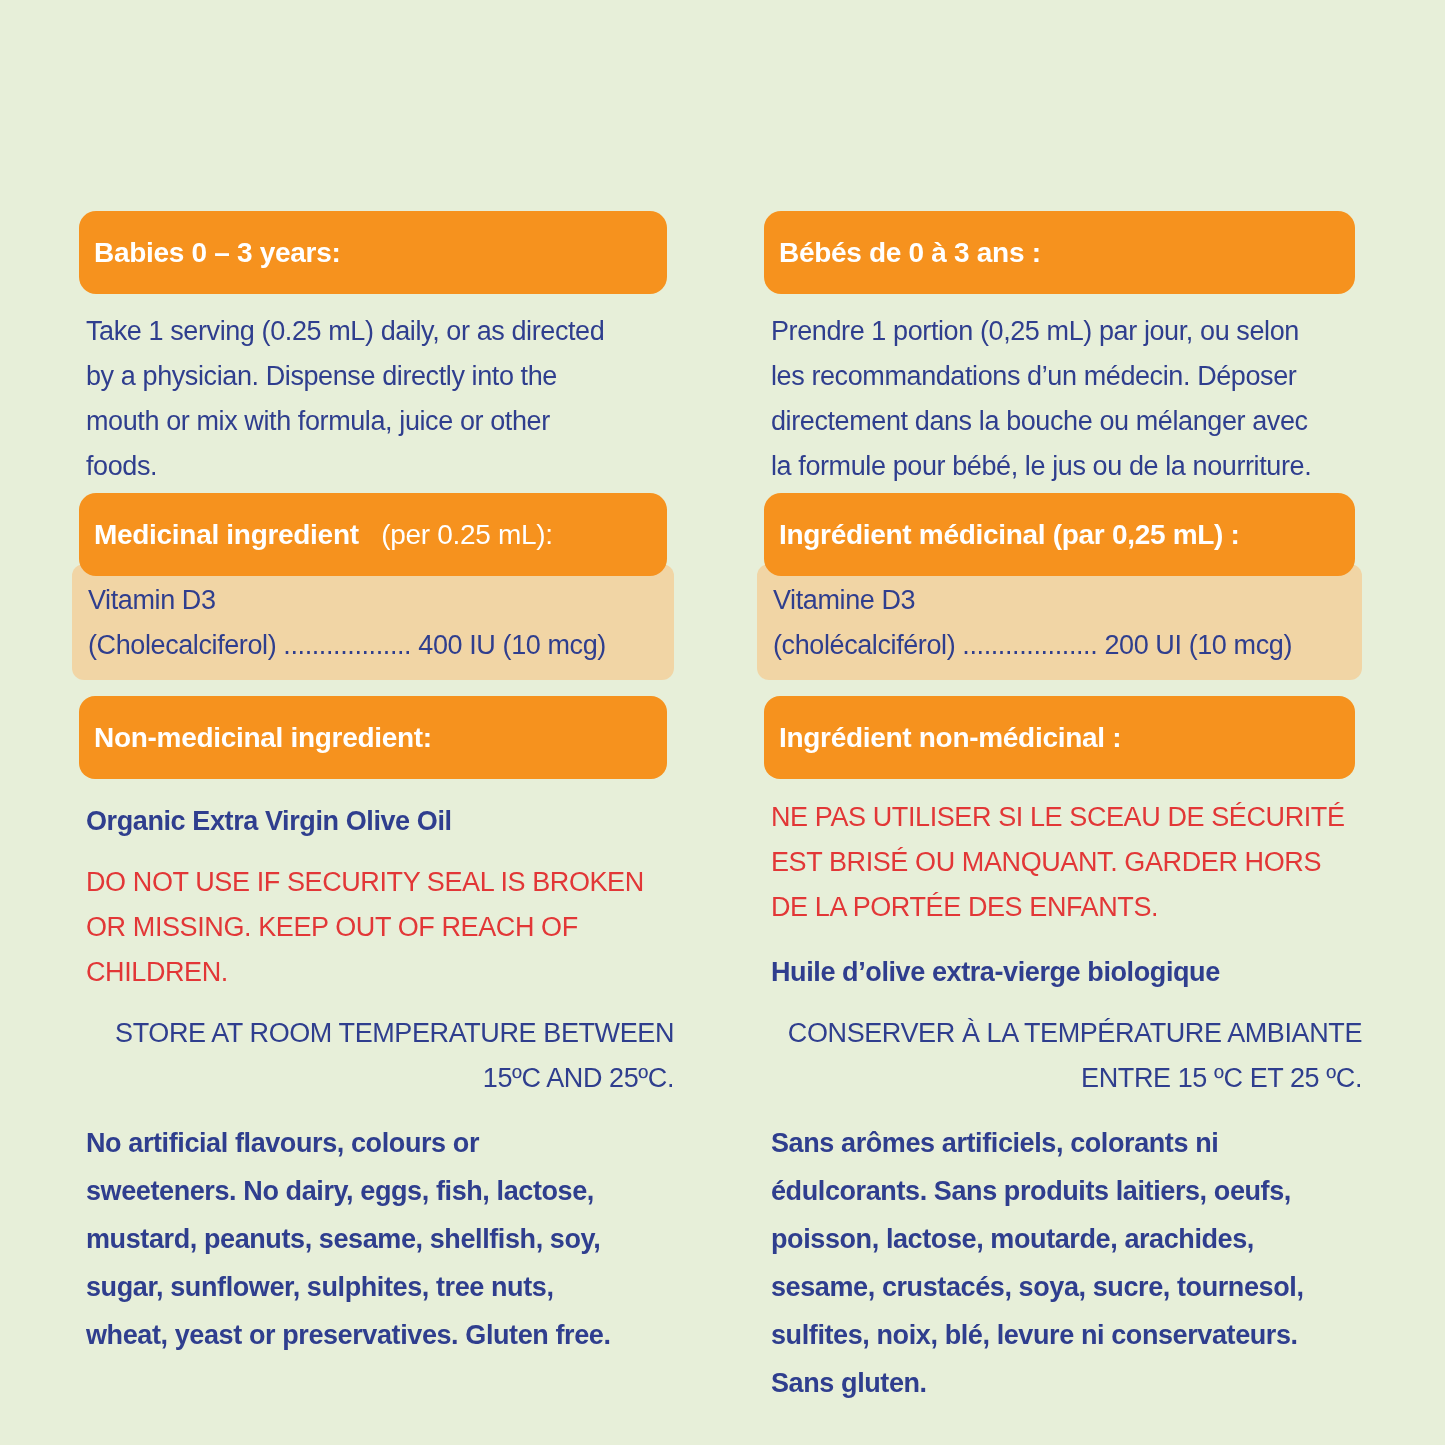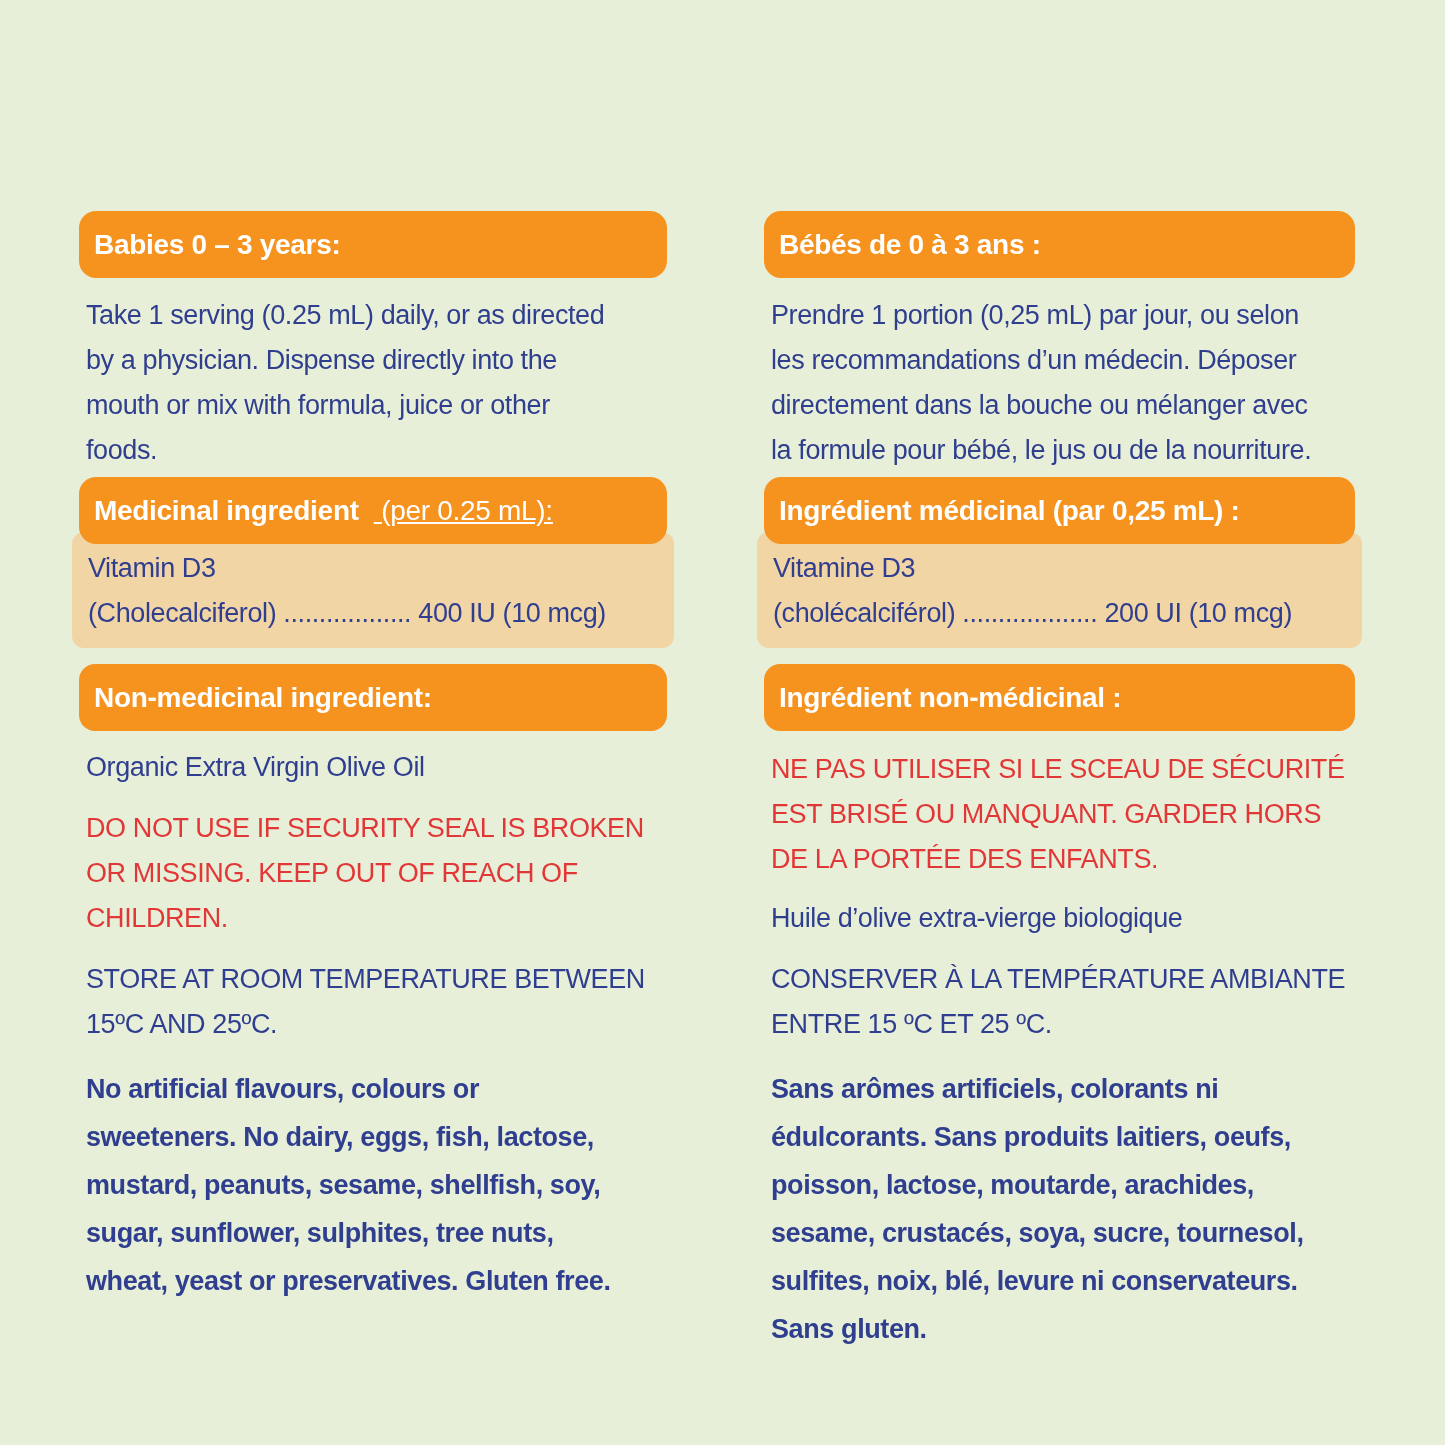--- a/index.html
+++ b/index.html
@@ -10,32 +10,32 @@
     overflow:hidden;
     font-family:"Liberation Sans","DejaVu Sans",sans-serif;
   }
   .col{position:absolute;top:211px;}
   .col-en{left:72px;width:602px;}
   .col-fr{left:757px;width:605px;}
 
   .pill{
     height:51px;
     margin:0 7px;
-    padding:8px 15px;
+    padding:16px 15px;
     border-radius:17px;
     background:#F6921E;
     display:flex;align-items:center;
     color:#FFFFFF;
     font-size:28px;
     line-height:1;
     letter-spacing:-0.3px;
     white-space:pre;
   }
   .pill .bold{font-weight:bold;}
-  .pill .light{font-weight:normal;text-decoration:underline;}
+  .pill .light{font-weight:normal;}
 
   .body{
     margin:0;
     padding:0 0 0 14px;
     font-size:27px;
     line-height:45px;
     letter-spacing:-0.4px;
     white-space:pre;
     color:#2F3E8E;
   }
@@ -47,23 +47,23 @@
   .ingredient-block .pill{position:relative;z-index:2;gap:15px;}
   .panel{
     position:relative;z-index:1;
     margin-top:-12px;
     background:#F1D5A5;
     border-radius:12px;
     padding:14px 2px 12px 2px;
   }
   .panel .body{line-height:45px;}
   .nonmed-pill{margin-top:16px;border-radius:16px;}
-  .nonmed-body{margin-top:14px;}
+  .nonmed-body{margin-top:20px;font-weight:bold;}
   .warning{margin-top:16px;}
-  .storage{margin-top:16px;}
+  .storage{margin-top:16px;text-align:right;}
   .allergens{margin-top:18px;}
 </style>
 </head>
 <body>
 
 <div class="sheet">
 
   <section class="col col-en">
 
     <div class="pill">

